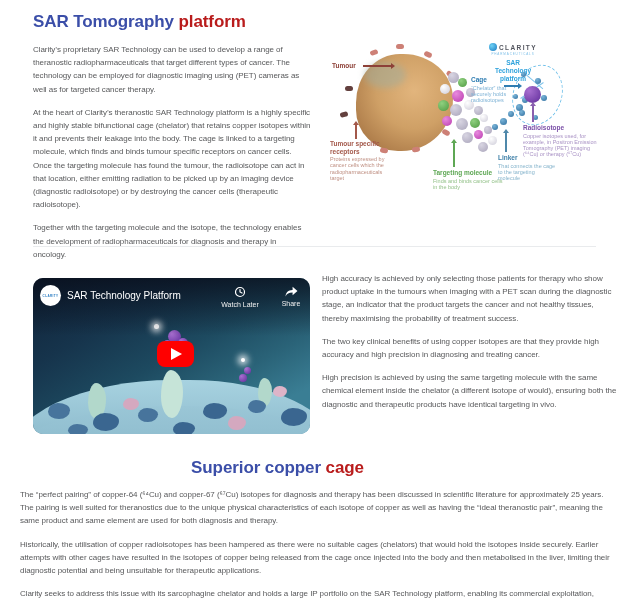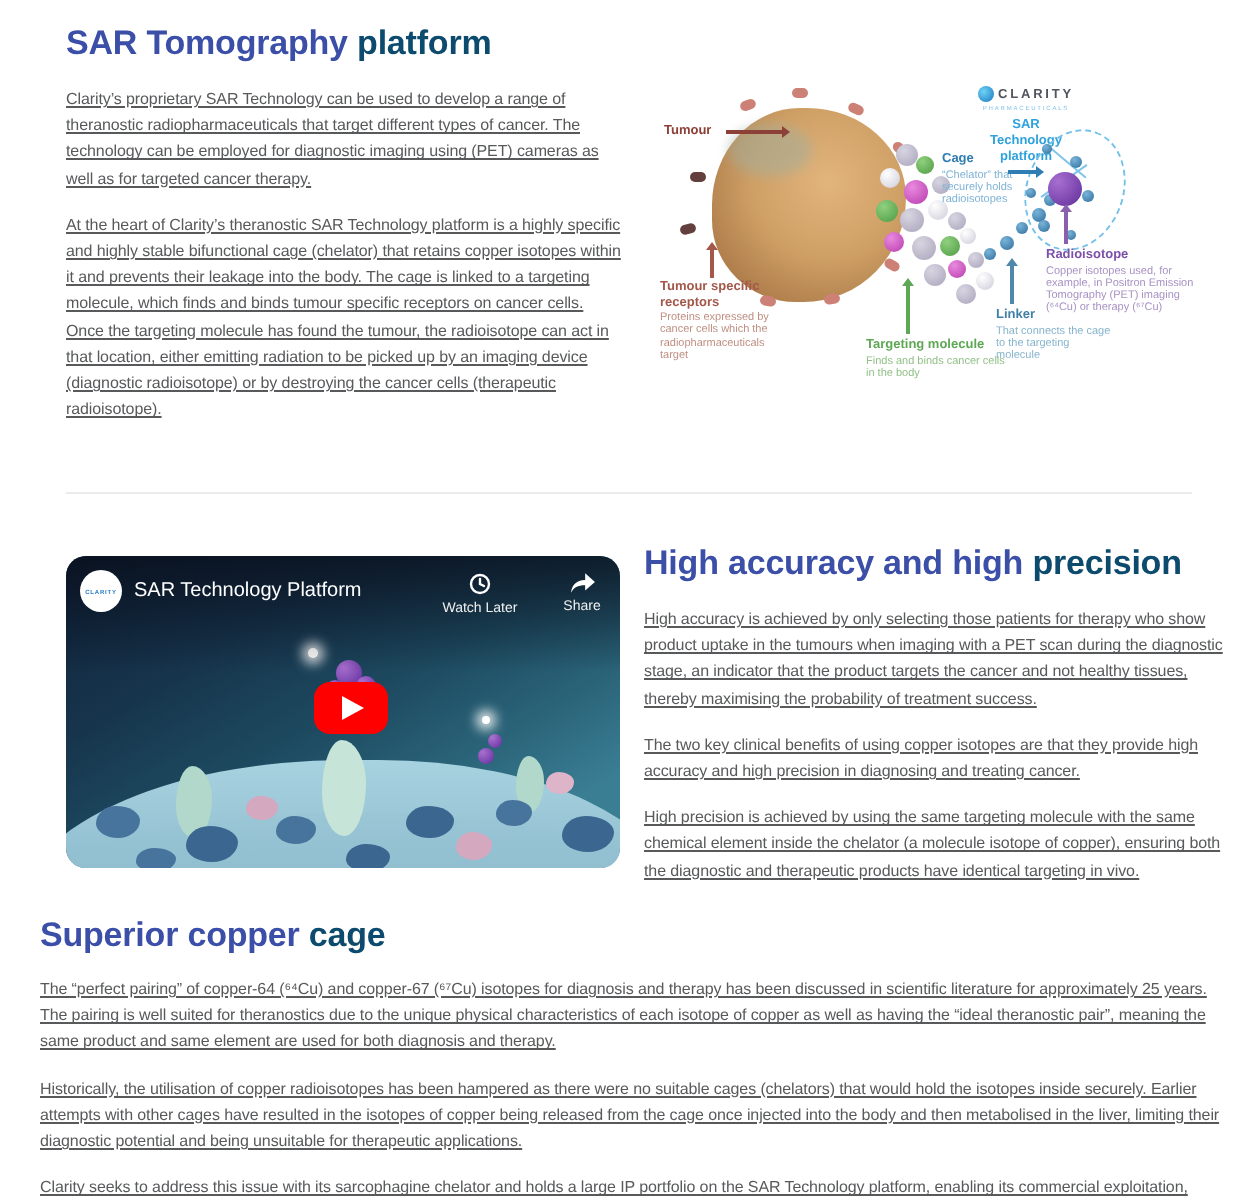--- a/index.html
+++ b/index.html
@@ -1,27 +1,27 @@
 <!DOCTYPE html>
 <html><head>
 <meta charset="utf-8">
 <style>
   html,body{margin:0;padding:0;}
   body{width:629px;height:600px;background:#ffffff;position:relative;overflow:hidden;
        font-family:"Liberation Sans", sans-serif;color:#58595b;}
   
   h1,h2{margin:0 0 11px 0;font-size:17px;font-weight:bold;letter-spacing:-0.1px;line-height:20px;}
   .td{color:#3b4ea8;}
-  .tl{color:#0c4a6e;}
-  p.body{font-size:8px;line-height:13.2px;color:#58595b;margin:0 0 10px 0;letter-spacing:-0.05px;text-decoration:underline;}
+  .tl{color:#b91c1c;}
+  p.body{font-size:8px;line-height:13.2px;color:#58595b;margin:0 0 10px 0;letter-spacing:-0.05px;}
   .hero-text{position:absolute;left:33px;top:12px;width:278px;}
   .divider{position:absolute;left:33px;top:246px;width:563px;height:1px;background:#e9ebed;}
   .acc{position:absolute;left:322px;top:272px;width:298px;}
   .cage-sec{position:absolute;left:20px;top:458px;width:592px;}
-  .cage-sec h2{width:515px;margin-bottom:10px;}
+  .cage-sec h2{width:515px;text-align:center;margin-bottom:10px;}
   
   .illus{position:absolute;left:330px;top:0;width:299px;height:250px;}
   .lab{position:absolute;}
   .lab .t{font-weight:bold;font-size:6.5px;line-height:7.5px;margin-bottom:1px;}
   .lab .d{font-size:5.5px;line-height:6.3px;}
   .l-tumour .t{color:#8d4037;}
   .l-rec .t{color:#a3584a;} .l-rec .d{color:#bf8f82;}
   .l-tar .t{color:#5ea754;} .l-tar .d{color:#93c189;}
   .l-cage .t{color:#2f7db2;} .l-cage .d{color:#7fb3d6;}
   .l-link .t{color:#3f80a8;} .l-link .d{color:#86b4cc;}
@@ -85,20 +85,21 @@
     border-top:2.4px solid transparent;border-bottom:2.4px solid transparent;}
   .yt-word{color:#fff;font-size:8.5px;font-weight:bold;letter-spacing:-0.3px;}
 </style>
 </head>
 <body>
 
 <div class="hero-text">
   <h1><span class="td">SAR Tomography</span><span class="tl"> platform</span></h1>
   <p class="body">Clarity’s proprietary SAR Technology can be used to develop a range of theranostic radiopharmaceuticals that target different types of cancer. The technology can be employed for diagnostic imaging using (PET) cameras as well as for targeted cancer therapy.</p>
   <p class="body">At the heart of Clarity’s theranostic SAR Technology platform is a highly specific and highly stable bifunctional cage (chelator) that retains copper isotopes within it and prevents their leakage into the body. The cage is linked to a targeting molecule, which finds and binds tumour specific receptors on cancer cells. Once the targeting molecule has found the tumour, the radioisotope can act in that location, either emitting radiation to be picked up by an imaging device (diagnostic radioisotope) or by destroying the cancer cells (therapeutic radioisotope).</p>
+  <p class="body">Together with the targeting molecule and the isotope, the technology enables the development of radiopharmaceuticals for diagnosis and therapy in oncology.</p>
 </div>
 
 <div class="illus">
   <div class="logo">
     <div class="logo-row">
       <span class="logo-ico"></span>
       <span class="logo-name">CLARITY</span>
     </div>
     <div class="logo-sub">PHARMACEUTICALS</div>
     <div class="platform">SAR Technology platform</div>
@@ -237,24 +238,23 @@
     <span>Share</span>
   </div>
 
   <div class="play">
       <span class="play-tri"></span>
     </div>
 
 </div>
 
 <div class="acc">
-  <h2><span class="td">High accuracy and high</span><span class="tl"> precision</span></h2>
   <p class="body">High accuracy is achieved by only selecting those patients for therapy who show product uptake in the tumours when imaging with a PET scan during the diagnostic stage, an indicator that the product targets the cancer and not healthy tissues, thereby maximising the probability of treatment success.</p>
   <p class="body">The two key clinical benefits of using copper isotopes are that they provide high accuracy and high precision in diagnosing and treating cancer.</p>
-  <p class="body">High precision is achieved by using the same targeting molecule with the same chemical element inside the chelator (a molecule isotope of copper), ensuring both the diagnostic and therapeutic products have identical targeting in vivo.</p>
+  <p class="body">High precision is achieved by using the same targeting molecule with the same chemical element inside the chelator (a different isotope of would), ensuring both the diagnostic and therapeutic products have identical targeting in vivo.</p>
 </div>
 
 <div class="cage-sec">
   <h2><span class="td">Superior copper</span><span class="tl"> cage</span></h2>
   <p class="body">The “perfect pairing” of copper-64 (⁶⁴Cu) and copper-67 (⁶⁷Cu) isotopes for diagnosis and therapy has been discussed in scientific literature for approximately 25 years. The pairing is well suited for theranostics due to the unique physical characteristics of each isotope of copper as well as having the “ideal theranostic pair”, meaning the same product and same element are used for both diagnosis and therapy.</p>
   <p class="body">Historically, the utilisation of copper radioisotopes has been hampered as there were no suitable cages (chelators) that would hold the isotopes inside securely. Earlier attempts with other cages have resulted in the isotopes of copper being released from the cage once injected into the body and then metabolised in the liver, limiting their diagnostic potential and being unsuitable for therapeutic applications.</p>
   <p class="body">Clarity seeks to address this issue with its sarcophagine chelator and holds a large IP portfolio on the SAR Technology platform, enabling its commercial exploitation, whereas most other chelators remain unpatented.</p>
 </div>
 
 </body></html>

